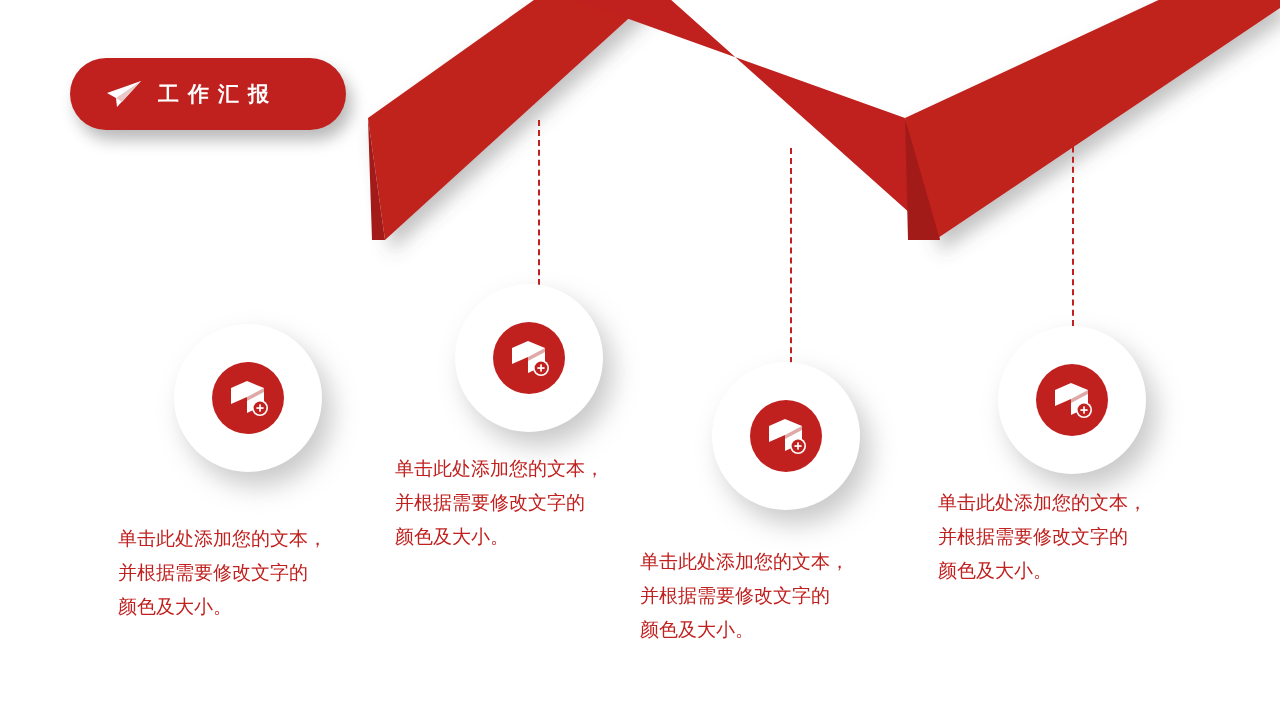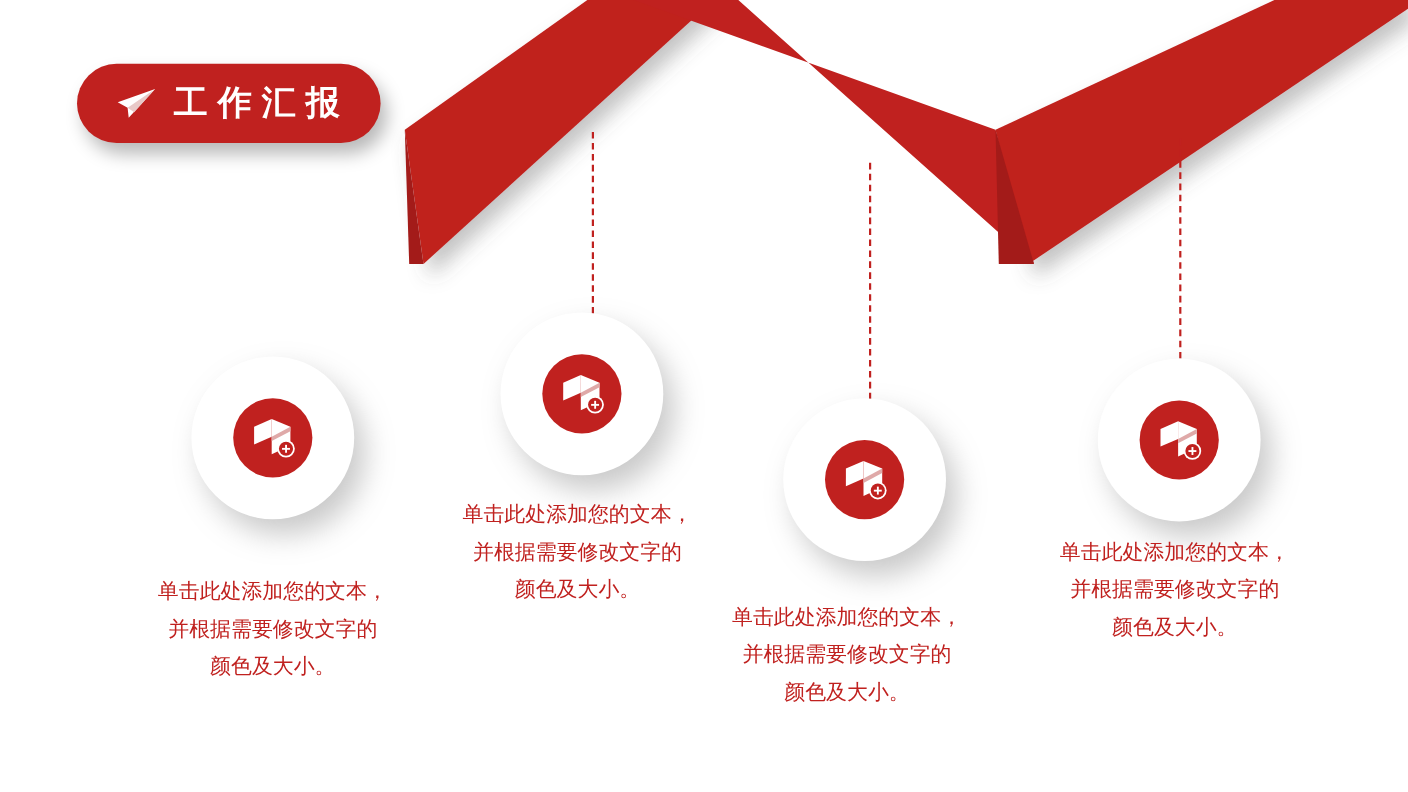--- a/index.html
+++ b/index.html
@@ -38,21 +38,21 @@
   .title-pill .plane-icon {
     width: 40px;
     height: 34px;
     flex: 0 0 auto;
     display: flex;
     align-items: center;
     justify-content: center;
   }
   .title-pill .title-text {
     color: #ffffff;
-    font-size: 31px;
+    font-size: 21px;
     letter-spacing: 9px;
     font-weight: bold;
     margin-left: 14px;
     font-family: "Liberation Serif", "DejaVu Serif", serif;
   }
 
   
   .ribbon-wrap {
     position: absolute;
     left: 0;
@@ -95,21 +95,21 @@
     background: #c0211f;
     display: flex;
     align-items: center;
     justify-content: center;
   }
 
   
   .caption {
     position: absolute;
     width: 260px;
-    text-align: center;
+    text-align: left;
     color: #c0211f;
     font-size: 19px;
     line-height: 34px;
     font-family: "Liberation Serif", "DejaVu Serif", serif;
     white-space: pre-line;
   }
 </style>
 </head>
 <body>
 

